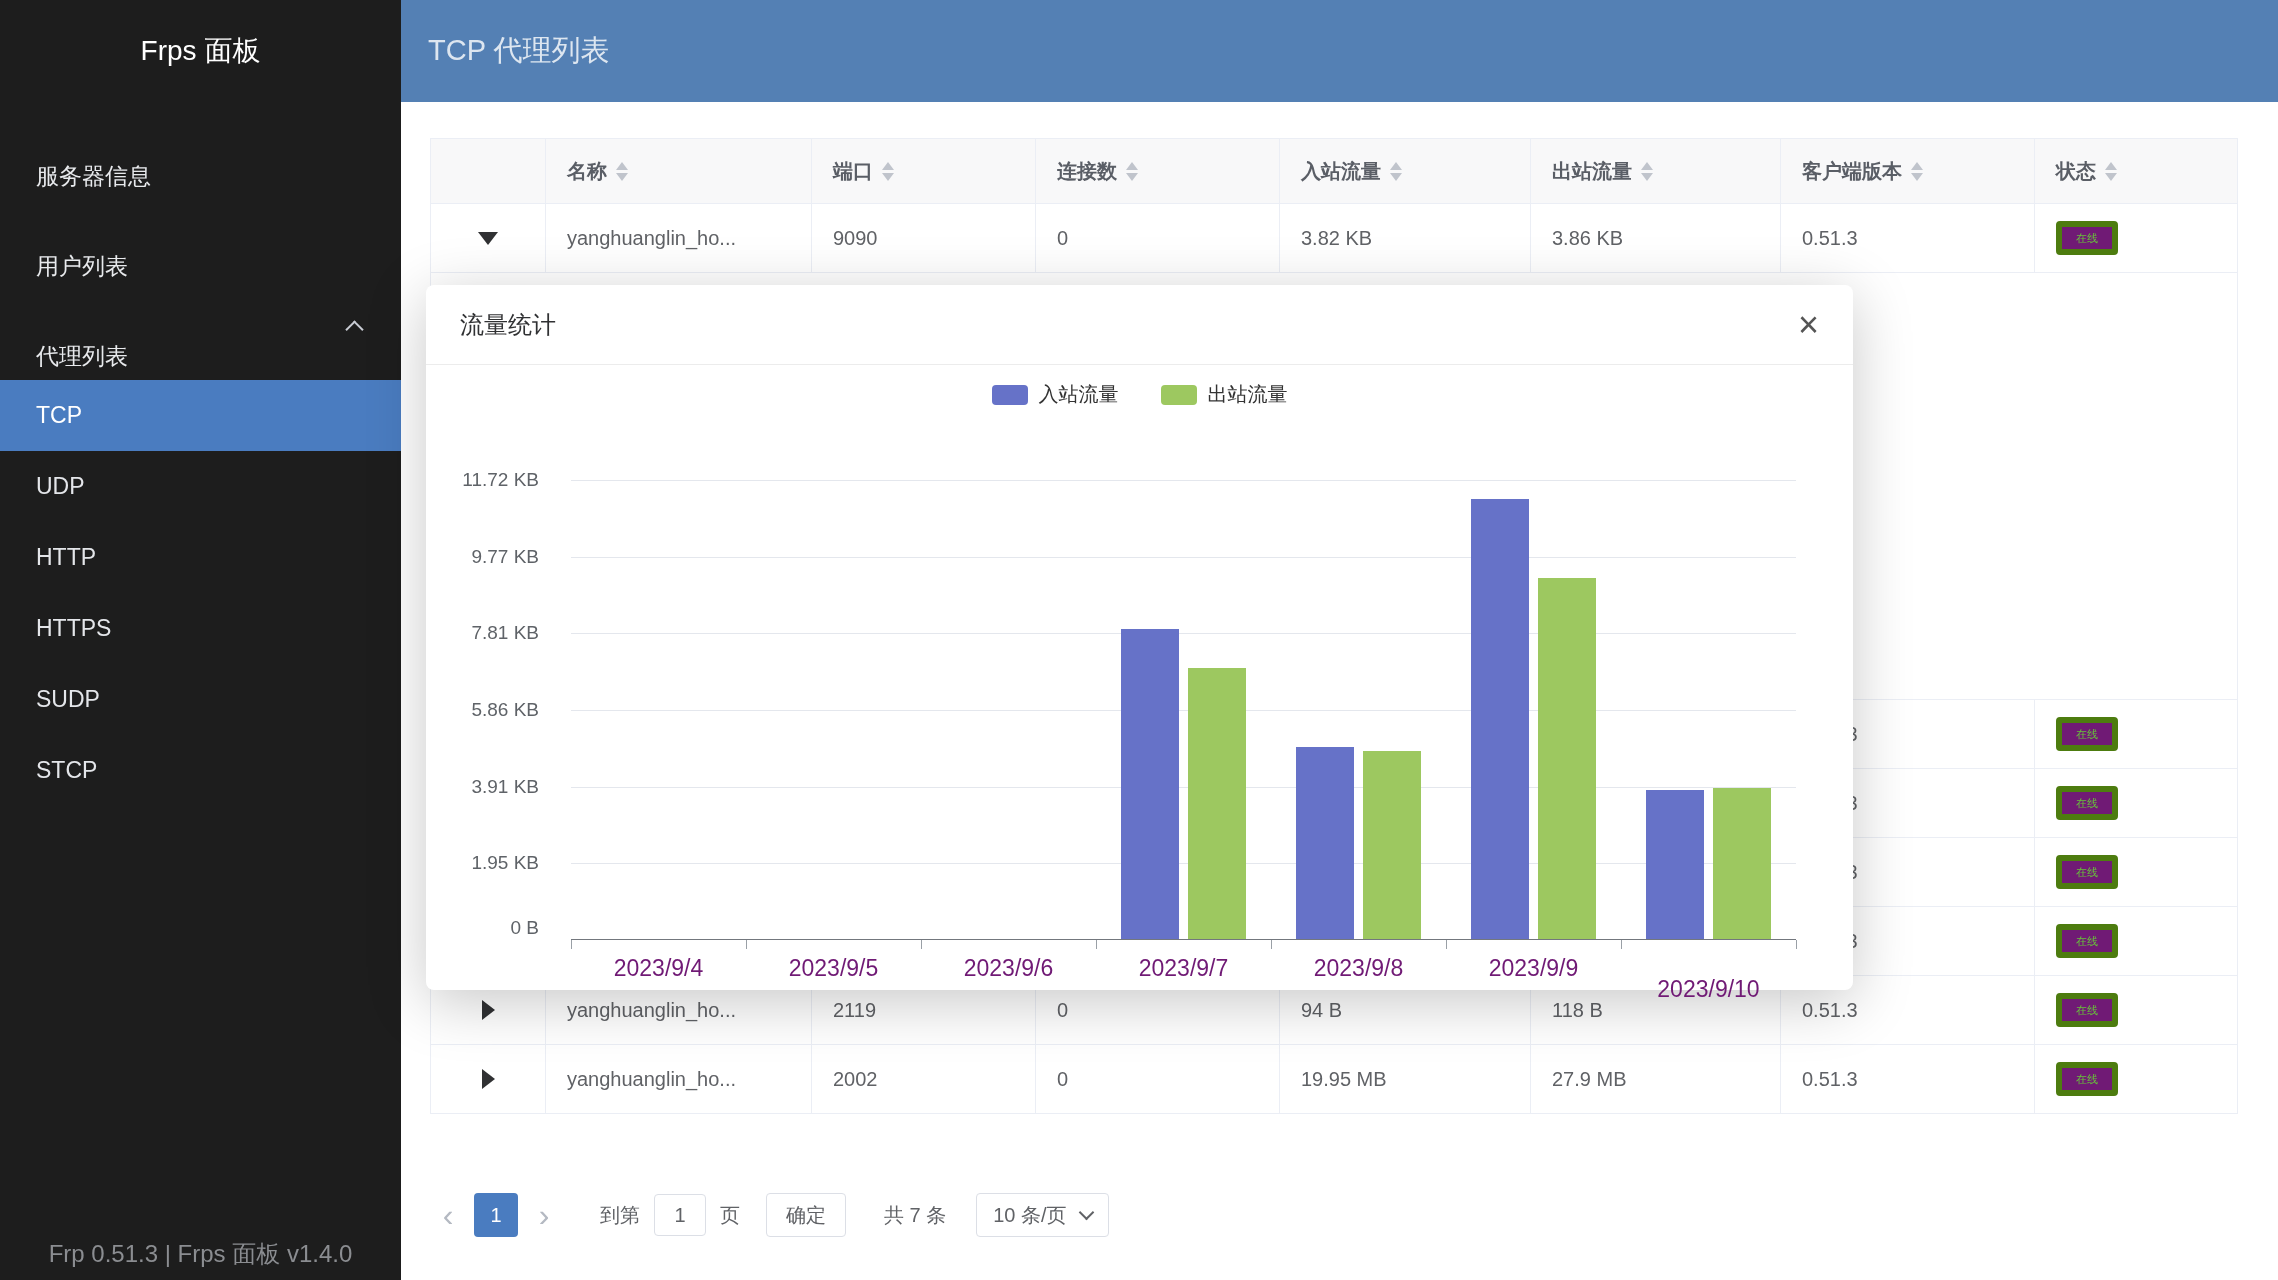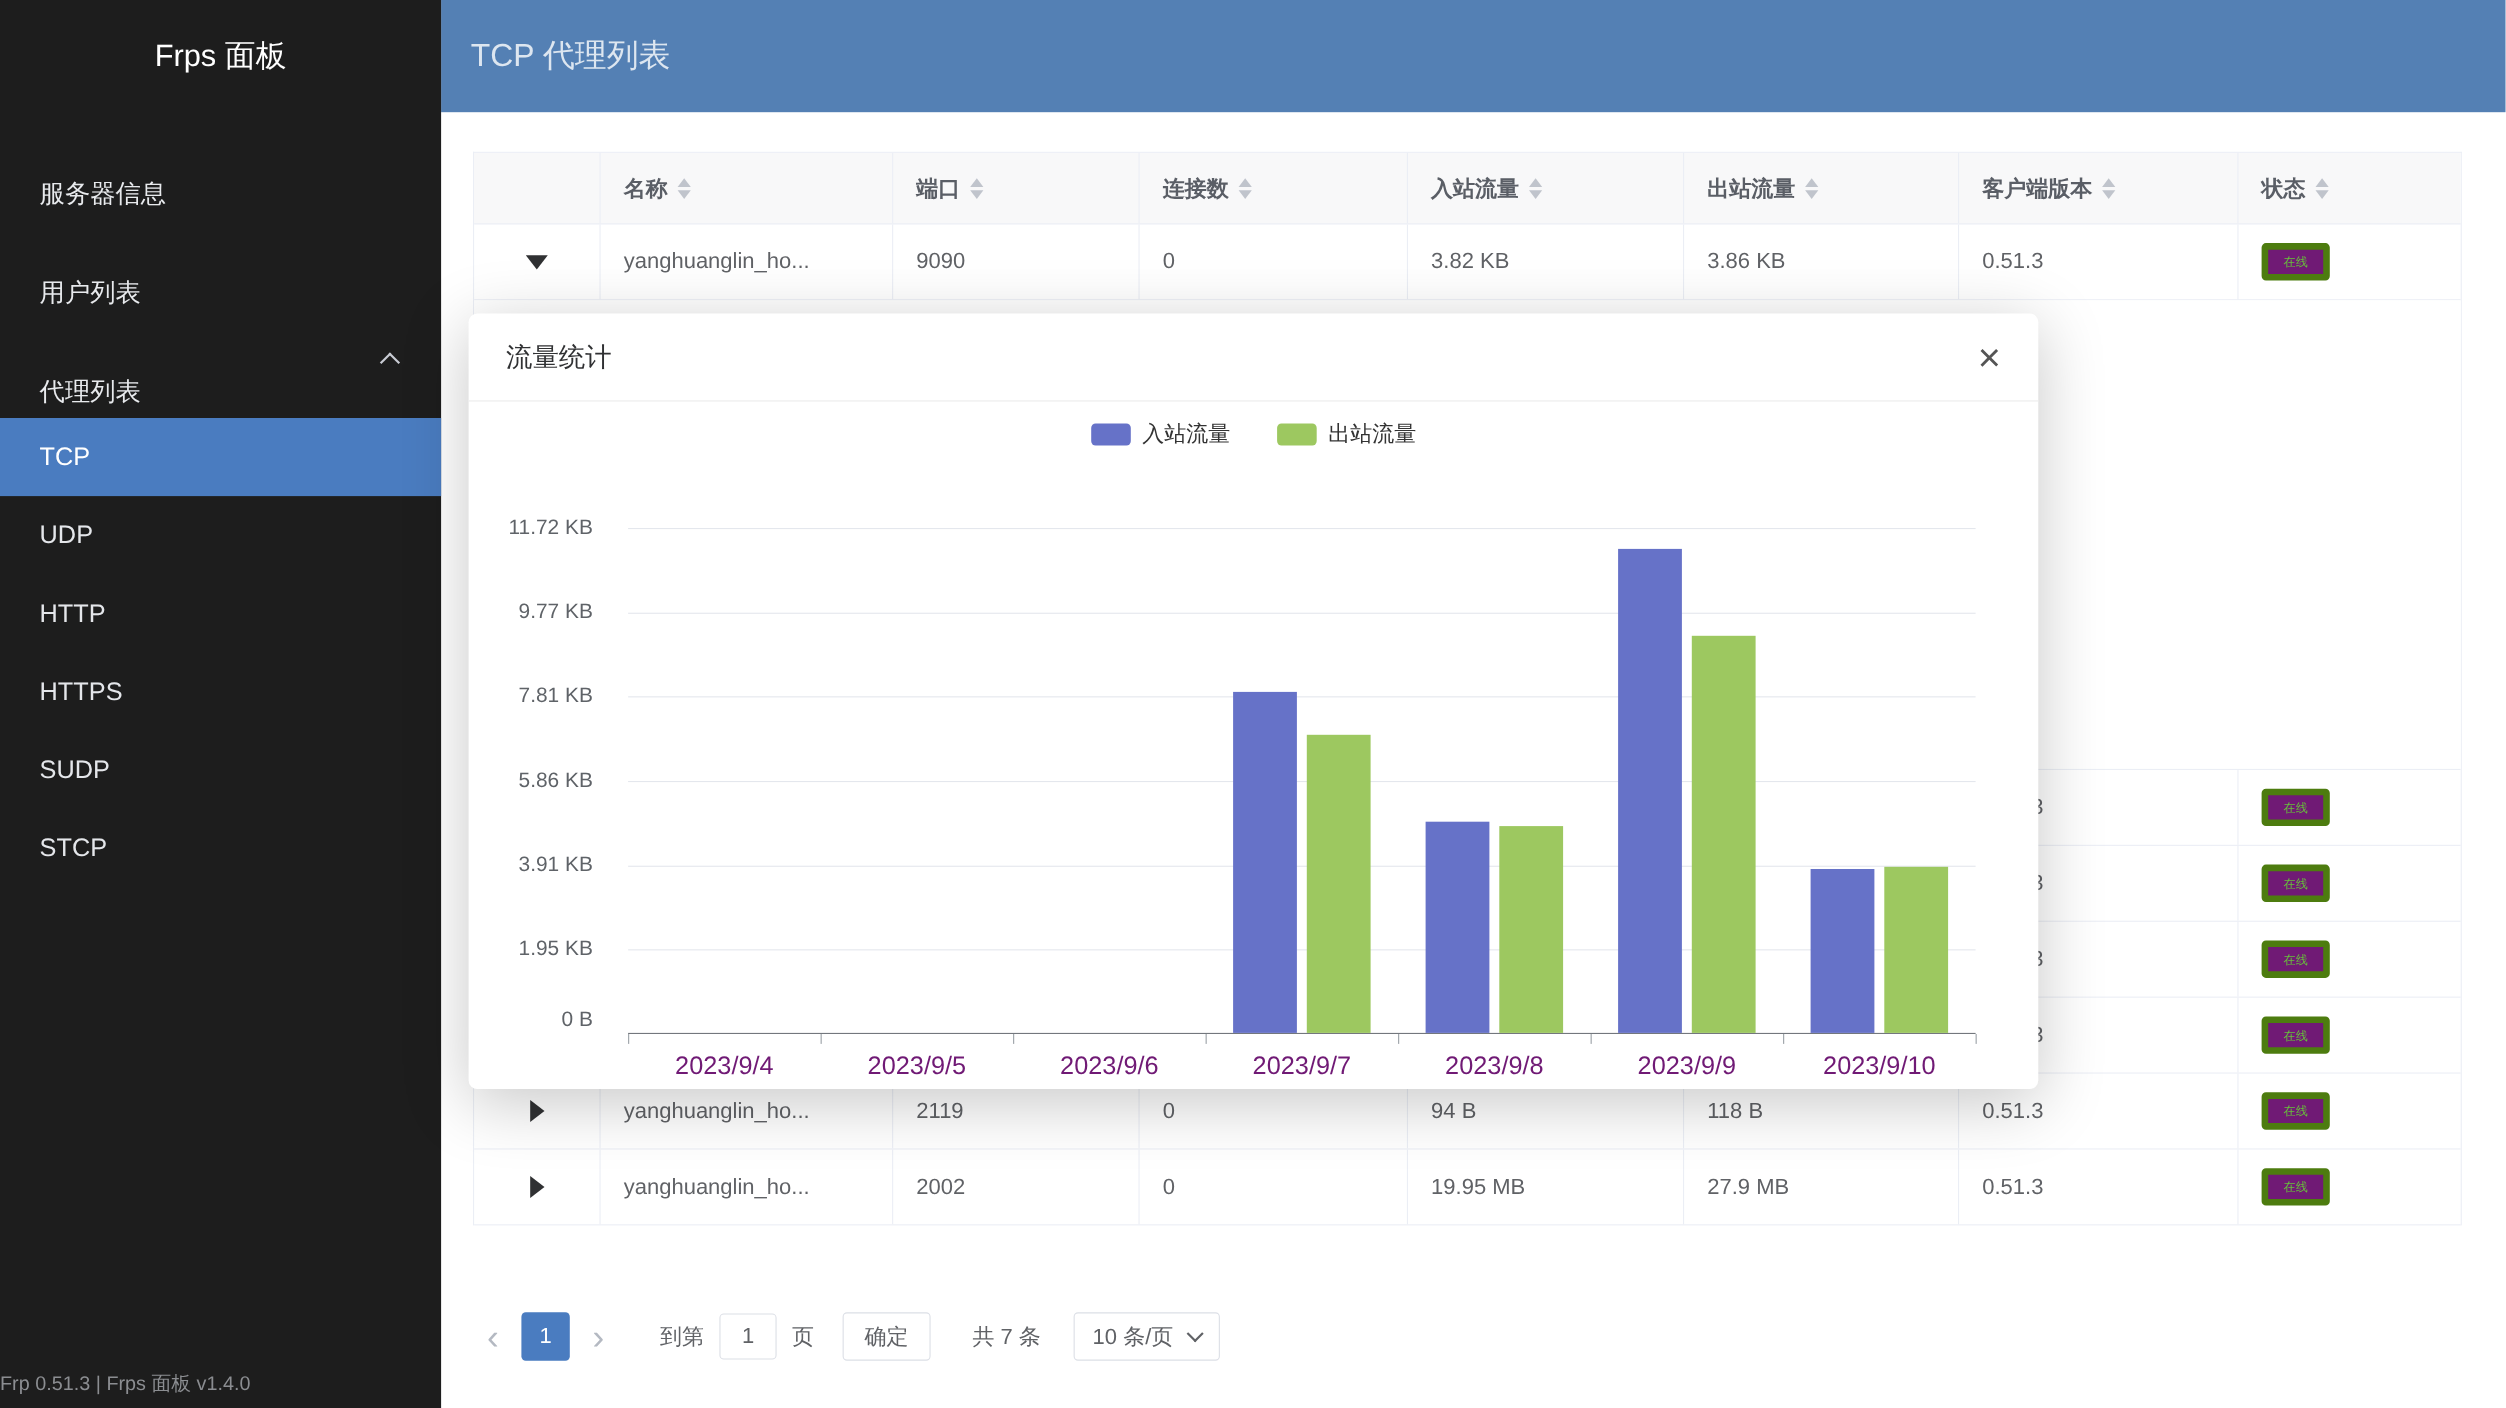--- a/index.html
+++ b/index.html
@@ -13,21 +13,21 @@
   #app{position:relative;width:2278px;height:1280px;background:#fff;overflow:hidden}
 
   
   #sidebar{position:absolute;left:0;top:0;width:401px;height:1280px;background:#1d1d1d;z-index:5}
   #sidebar-title{height:102px;display:flex;align-items:center;justify-content:center;color:#ffffff;font-size:28px}
   .menu-item{height:90px;display:flex;align-items:flex-end;padding:0 36px;font-size:23px;color:#e8eaed;cursor:pointer;position:relative}
   .chev-up{position:absolute;right:40px;top:50%;width:13px;height:13px;border-left:2px solid #c9ccd4;border-top:2px solid #c9ccd4;transform:translateY(-30%) rotate(45deg)}
   #sidebar-submenu{padding-top:8px}
   .submenu-item{height:71px;display:flex;align-items:center;padding-left:36px;font-size:23px;color:#e4e6ea;cursor:pointer}
   .submenu-item.selected{background:var(--selected-blue);color:#ffffff}
-  #sidebar-footer{position:absolute;bottom:10px;width:100%;font-size:18px;color:#8b8d91}
+  #sidebar-footer{position:absolute;bottom:10px;width:100%;text-align:center;font-size:24px;color:#8b8d91}
 
   
   #app-header{position:absolute;left:401px;top:0;right:0;height:102px;background:var(--header-blue);display:flex;align-items:center;padding-left:27px;z-index:1}
   #page-title{font-size:29px;color:rgba(255,255,255,.8)}
 
   
   #table{position:absolute;left:430px;top:138px;width:1808px;border:1px solid #ebeef5;border-bottom:none;background:#fff;z-index:1}
   .thead,.tr{display:grid;grid-template-columns:115px 266px 224px 244px 251px 250px 254px 204px}
   .thead{height:65px;background:#f8f8f9;border-bottom:1px solid #ebeef5}
   .th{display:flex;align-items:center;padding-left:21px;font-size:20px;font-weight:700;color:#5a5e66;gap:9px;border-right:1px solid #ebeef5;cursor:pointer}
@@ -337,17 +337,17 @@
         <div class="xtick" style="left: 1050px;"></div>
         <div class="xtick" style="left: 1225px;"></div>
       </div>
     <div id="chart-xlabels">
         <div class="xlab" style="width: 175px;">2023/9/4</div>
         <div class="xlab" style="width: 175px; text-align: center;">2023/9/5</div>
         <div class="xlab" style="width: 175px;">2023/9/6</div>
         <div class="xlab" style="width: 175px;">2023/9/7</div>
         <div class="xlab" style="width: 175px;">2023/9/8</div>
         <div class="xlab" style="width: 175px;">2023/9/9</div>
-        <div class="xlab" style="width: 175px;">2023/9/10</div>
+        <div class="xlab" style="width: 175px; margin-top: 21px;">2023/9/10</div>
       </div>
   </div>
 
 </div>
 
 </body></html>

